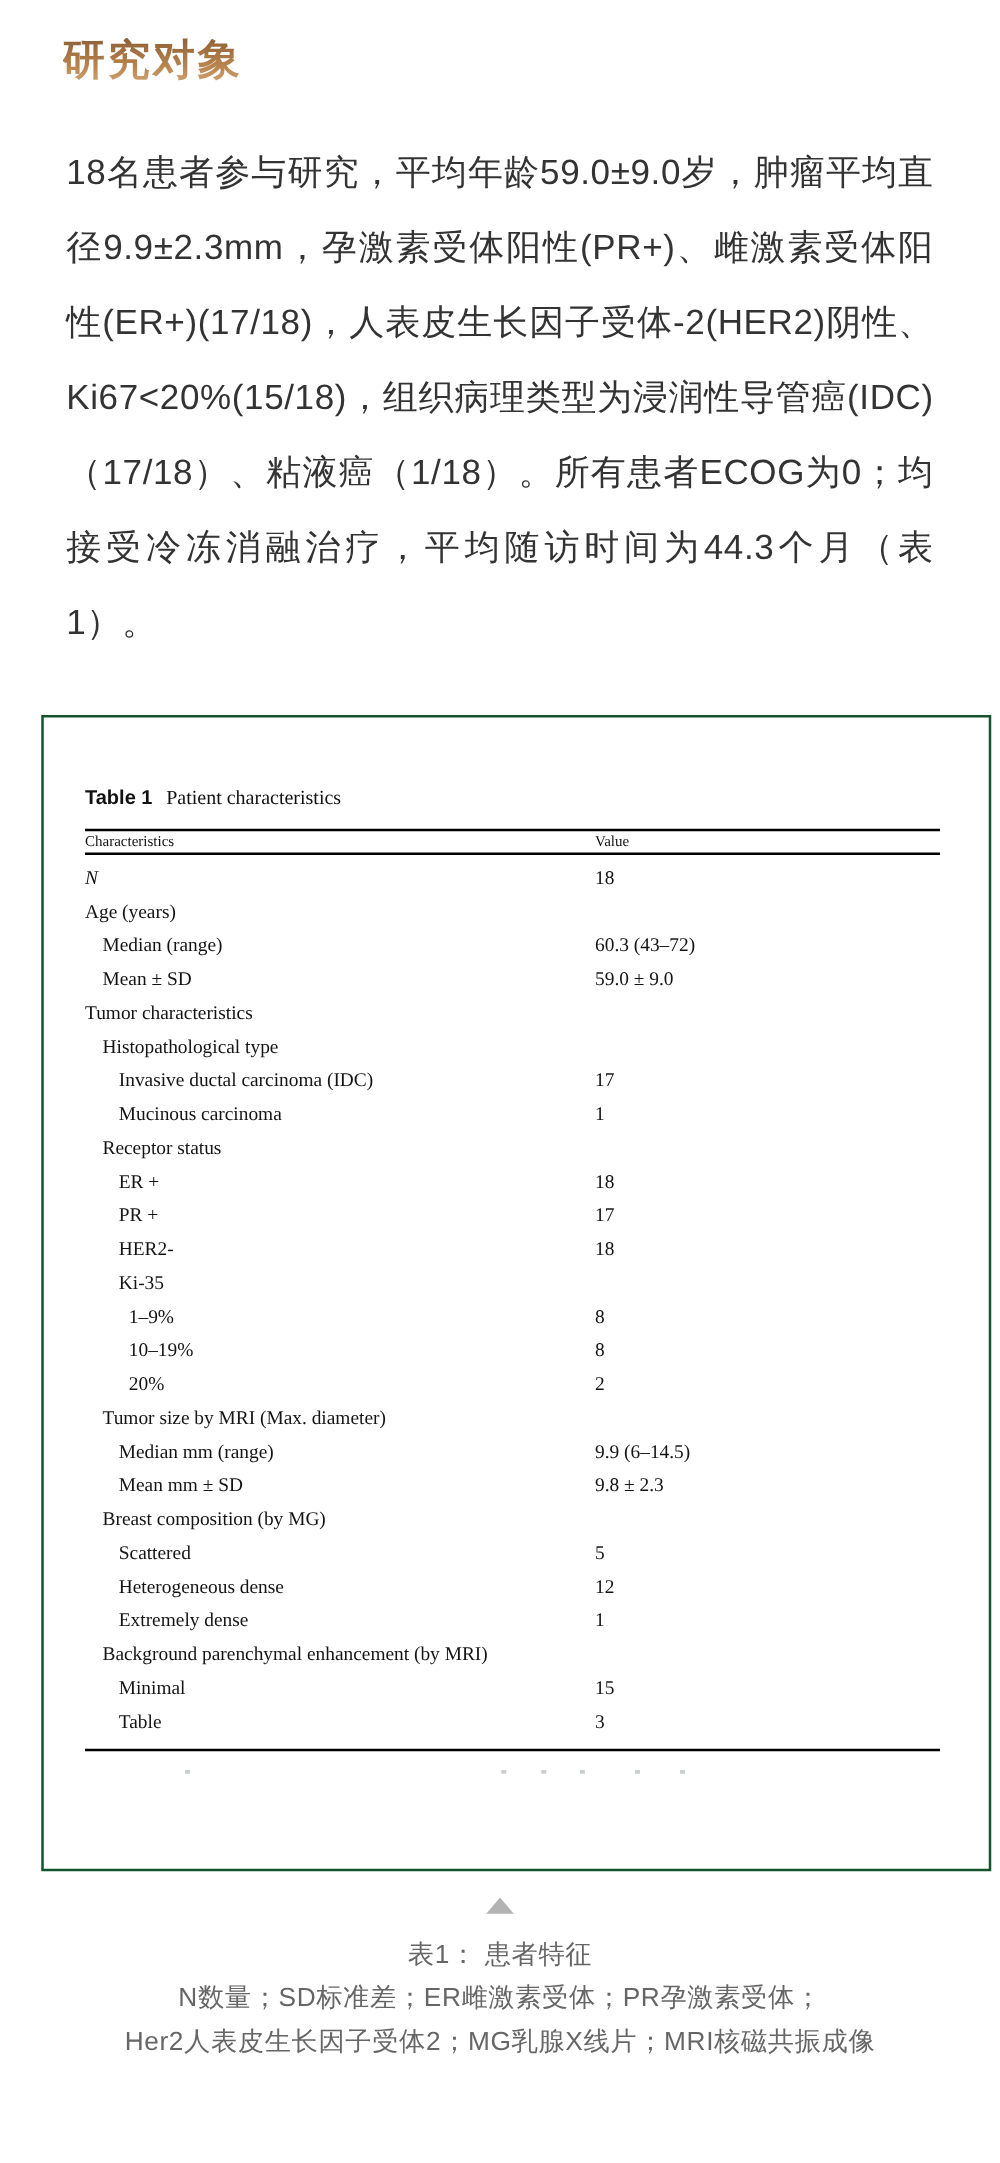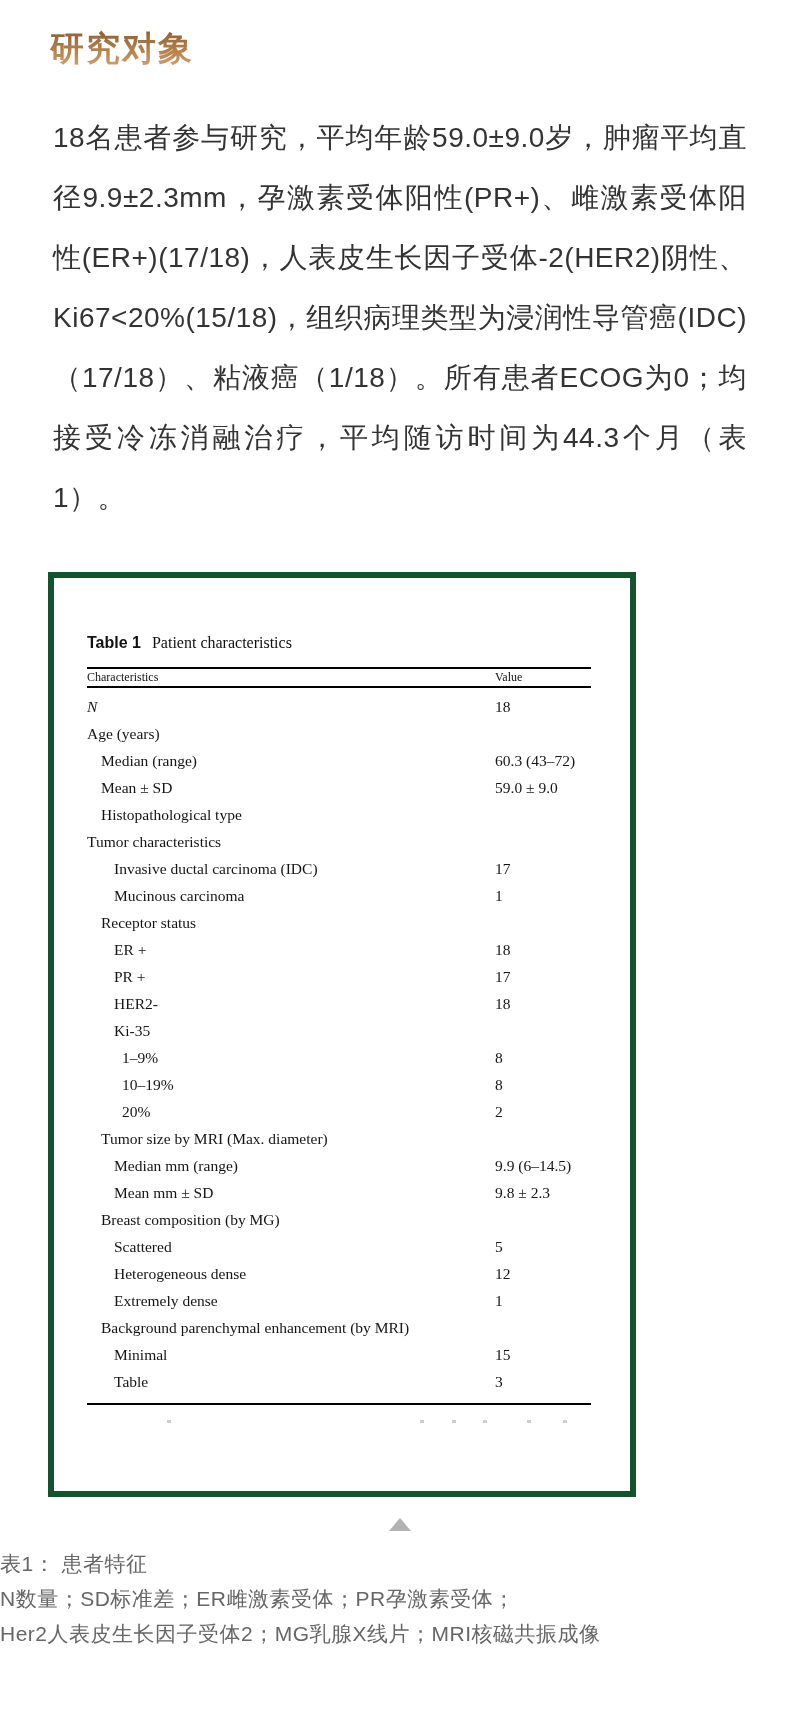--- a/index.html
+++ b/index.html
@@ -18,22 +18,22 @@
   }
   
   .para{
     margin:36px 53px 0 53px;
     font-size:28px;line-height:60px;letter-spacing:.5px;
     color:#333333;text-align:justify;text-justify:inter-ideograph;
   }
   
   .figure{
     box-sizing:border-box;
-    margin:44px 0 0 48px;width:588px;height:925px;
-    border:6px solid #14532d;background:#ffffff;
+    margin:44px 0 0 33px;width:760px;height:925px;
+    border:2px solid #14532d;background:#ffffff;
     padding:56px 39px 0 33px;
     overflow:hidden;
   }
   .tbl-title{font-size:16px;color:#111;margin:0 0 15px 0;}
   .tbl-title .lbl{font-family:"Liberation Sans",sans-serif;font-weight:700;}
   .tbl-title .txt{font-family:"Liberation Serif",serif;margin-left:11px;}
   .thead{
     display:flex;align-items:center;
     border-top:2px solid #000;border-bottom:2px solid #000;
     padding:1px 0;
@@ -52,21 +52,21 @@
   
   .remnant{position:relative;height:10px;margin-top:13px;}
   .remnant i{position:absolute;top:2px;width:4px;height:3px;background:#9aa0a6;opacity:.5;}
   
   .tri{
     margin:21px auto 0 auto;width:0;height:0;
     border-left:11px solid transparent;border-right:11px solid transparent;
     border-bottom:13px solid #b3b3b3;
   }
   .caption{
-    margin-top:15px;text-align:left;
+    margin-top:15px;text-align:center;
     font-size:21px;line-height:35px;color:#666666;letter-spacing:.5px;
   }
 </style>
 </head>
 <body>
 
 <div>
   <h1 class="heading">研究对象</h1>
 </div>
 
@@ -92,25 +92,25 @@
     </div>
       <div class="trow">
       <span class="tlabel ind-1">Median (range)</span>
       <span class="tvalue">60.3 (43–72)</span>
     </div>
       <div class="trow">
       <span class="tlabel ind-1">Mean ± SD</span>
       <span class="tvalue">59.0 ± 9.0</span>
     </div>
       <div class="trow">
+      <span class="tlabel ind-0">Tumor characteristics</span>
+      <span class="tvalue"></span>
+    </div>
+      <div class="trow">
       <span class="tlabel ind-1">Histopathological type</span>
-      <span class="tvalue"></span>
-    </div>
-      <div class="trow">
-      <span class="tlabel ind-0">Tumor characteristics</span>
       <span class="tvalue"></span>
     </div>
       <div class="trow">
       <span class="tlabel ind-2">Invasive ductal carcinoma (IDC)</span>
       <span class="tvalue">17</span>
     </div>
       <div class="trow">
       <span class="tlabel ind-2">Mucinous carcinoma</span>
       <span class="tvalue">1</span>
     </div>

